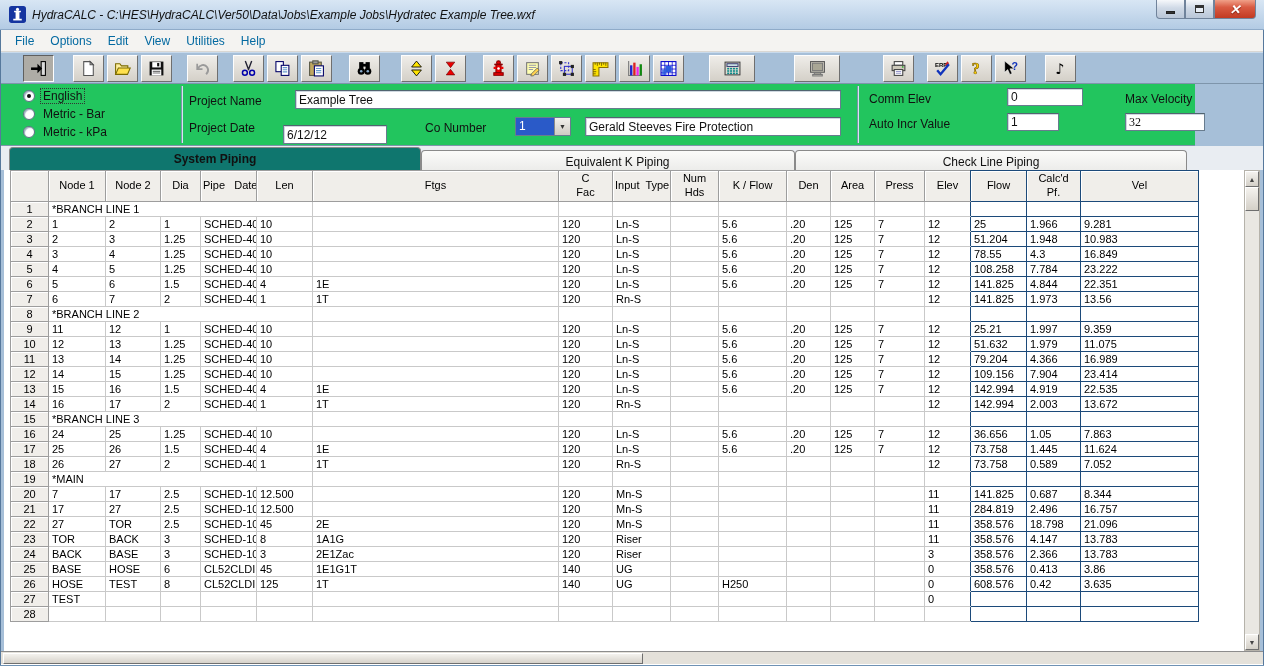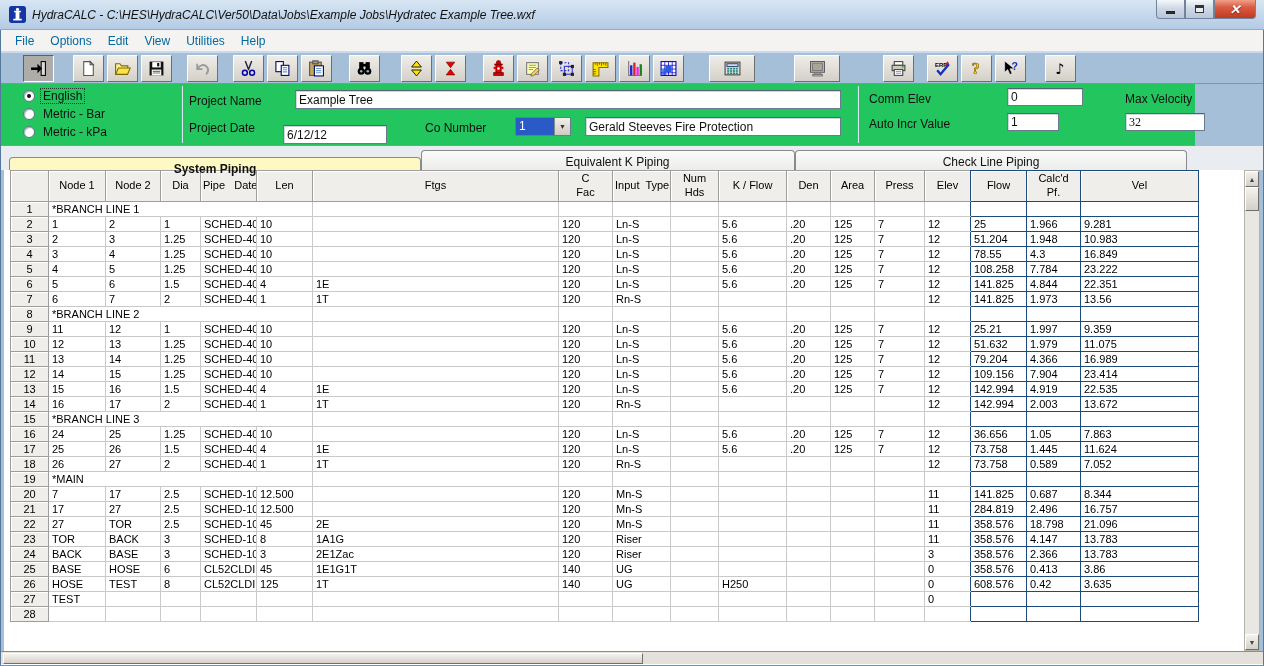--- a/index.html
+++ b/index.html
@@ -53,21 +53,21 @@
        padding:0 3px;color:#111;}
   .combo{position:absolute;height:19px;background:#fff;border:1px solid #687c8e;display:flex;}
   .combo-val{flex:1;background:#2a5ac8;color:#fff;font-size:12px;padding:1px 3px;}
   .combo-btn{width:16px;background:linear-gradient(#f2f0ec,#cfcbc3);border-left:1px solid #8a8a8a;
              font-size:7px;color:#333;display:flex;align-items:center;justify-content:center;}
   
   .tabbar{position:absolute;left:1px;top:146px;width:1262px;height:24px;background:#e9edf2;}
   .tab{position:absolute;bottom:0;border:1px solid #8a8a8a;border-bottom:none;border-radius:4px 4px 0 0;
        background:linear-gradient(#fbfbfa,#ececea);text-align:center;font-size:12px;color:#111;}
   .tab.inactive{top:4px;}
-  .tab.active{top:11px;font-weight:bold;background:#fef9c3;z-index:2;}
+  .tab.active{top:1px;font-weight:bold;background:#0f766e;z-index:2;}
   .tab span{display:block;padding-top:4px;}
   
   .content-bg{position:absolute;left:4px;top:170px;width:1256px;height:481px;background:#fff;}
   .gridwrap{position:absolute;left:10px;top:170px;width:1192px;height:481px;overflow:hidden;}
   table.grid{border-collapse:collapse;table-layout:fixed;font:11px "Liberation Sans",sans-serif;color:#000;}
   .grid thead th{height:31px;background:#f0eeea;border:1px solid #9d9d9d;box-shadow:inset 1px 1px 0 #fff;
                  font-weight:normal;text-align:center;white-space:pre;padding:0 2px;overflow:hidden;line-height:1.25;}
   .grid tbody th{height:15px;background:#f0eeea;border:1px solid #9d9d9d;box-shadow:inset 1px 1px 0 #fff;
                  font-weight:normal;text-align:center;padding:0 2px;overflow:hidden;}
   .grid tbody td{height:15px;border:1px solid #c9c9c9;background:#fff;padding:0 3px;overflow:hidden;

